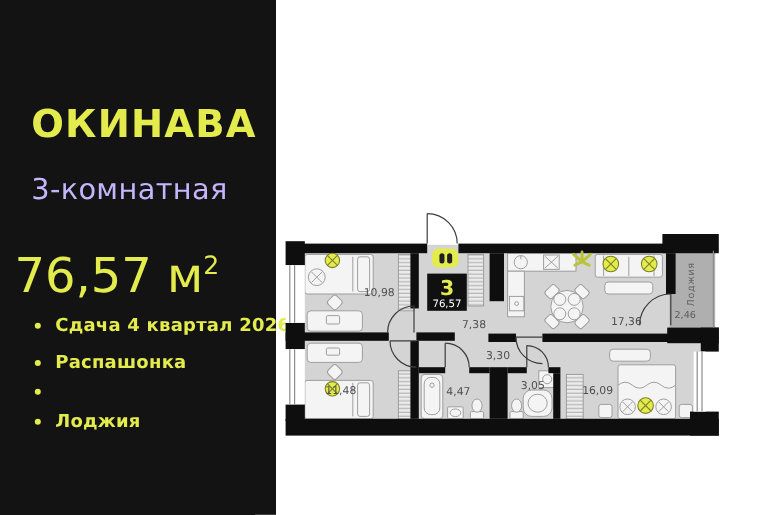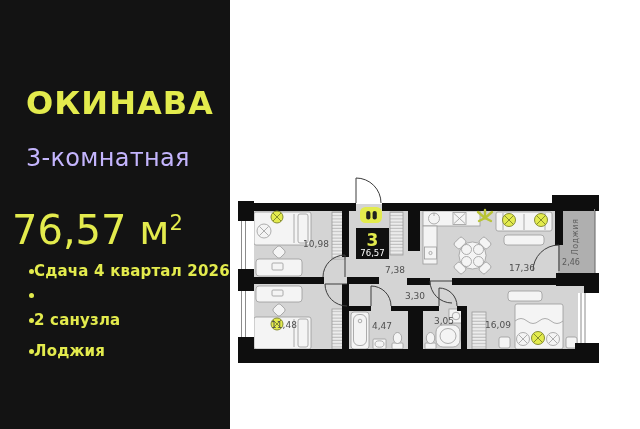--- a/index.html
+++ b/index.html
@@ -33,21 +33,21 @@
   }
   .area-line{
     position:absolute;left:12px;top:166px;
     font-size:40px;font-weight:500;color:var(--accent);white-space:nowrap;margin-top:41px;
   }
   .area-line sup{font-size:21px;font-weight:500;}
   .features{
     position:absolute;left:29px;top:262px;margin:0;padding:0;list-style:none;
   }
   .features li{
-    display:flex;align-items:center;margin-bottom:13px;
+    display:flex;align-items:center;gap:12px;margin-bottom:13px;
     color:var(--accent);font-size:15px;font-weight:700;letter-spacing:.2px;
     white-space:nowrap;
   }
   .dot{width:5px;height:5px;border-radius:50%;background:var(--accent);flex:0 0 auto;}
   .plan{position:absolute;left:232px;top:173px;width:408px;height:210px;}
   svg text{font-family:"DejaVu Sans","Liberation Sans",sans-serif;}
   .rlabel{fill:var(--label);font-size:9px;}
   .rlabel-sm{fill:#5a5a5a;font-size:8px;}
   .loggia-label{fill:#636363;font-size:8px;letter-spacing:.5px;}
 </style>
@@ -58,24 +58,24 @@
   <div class="logo">ОКИНАВА</div>
   <div class="room-type">3-комнатная</div>
   <div class="area-line"><span>76,57 м</span><sup>2</sup></div>
   <ul class="features">
     <li>
         <span class="dot"></span>
         <span>Сдача 4 квартал 2026</span>
       </li>
     <li>
         <span class="dot"></span>
+        <span>Распашонка</span>
       </li>
     <li>
         <span class="dot"></span>
-        <span>2 санузла</span>
       </li>
     <li>
         <span class="dot"></span>
         <span>Лоджия</span>
       </li>
   </ul>
 </aside>
 
 <div class="plan">
 <svg width="408" height="210" viewBox="0 0 408 210" xmlns="http://www.w3.org/2000/svg">

